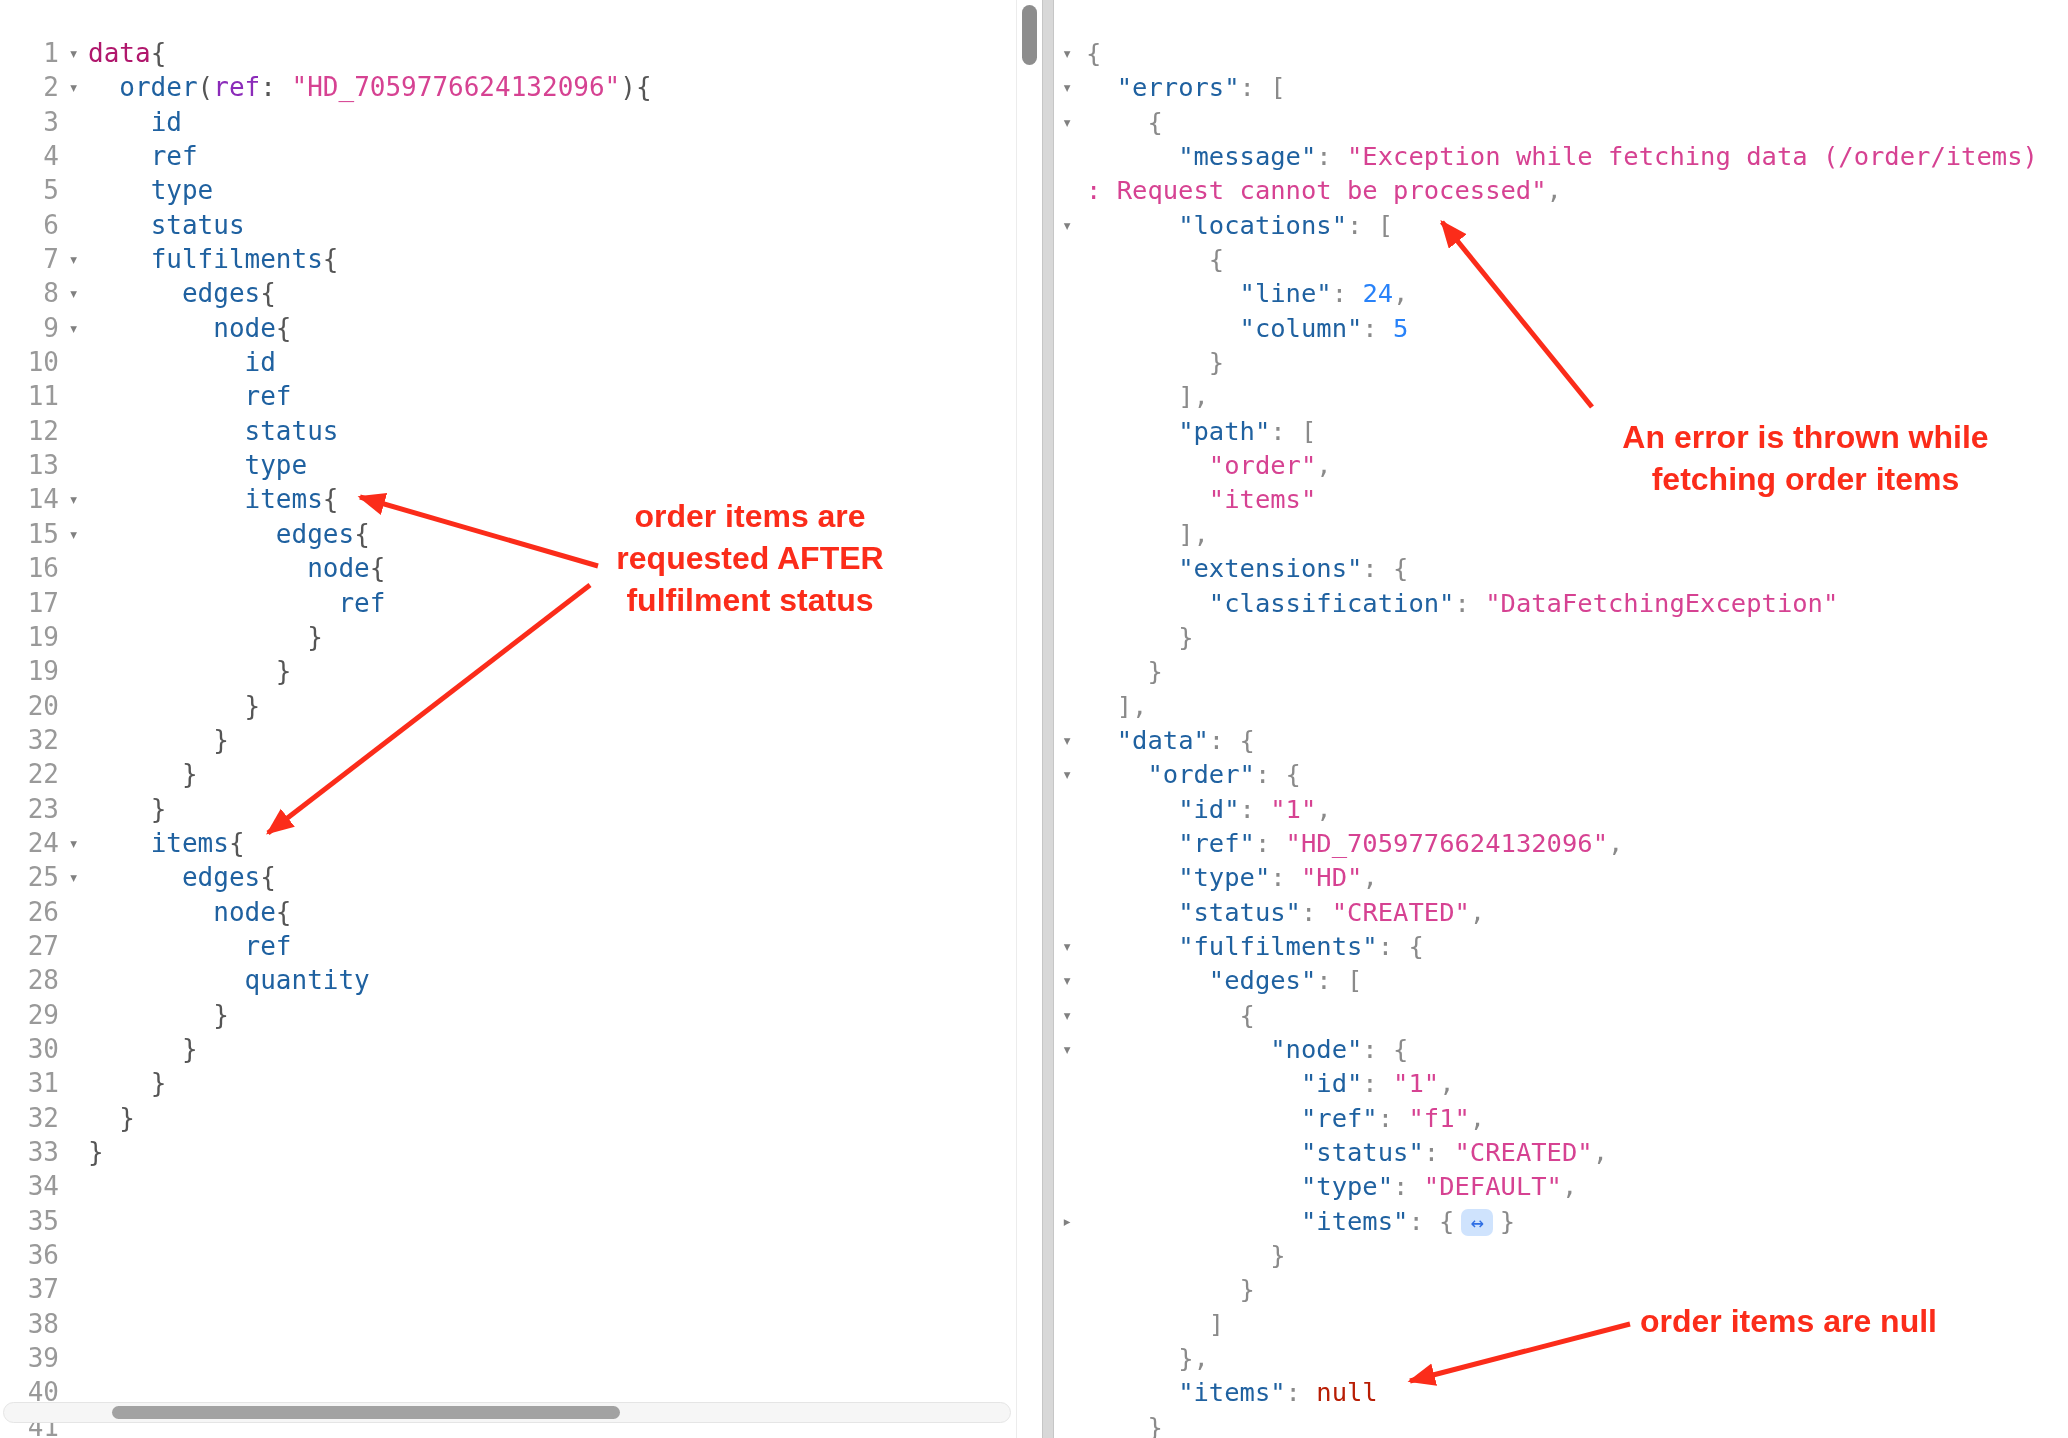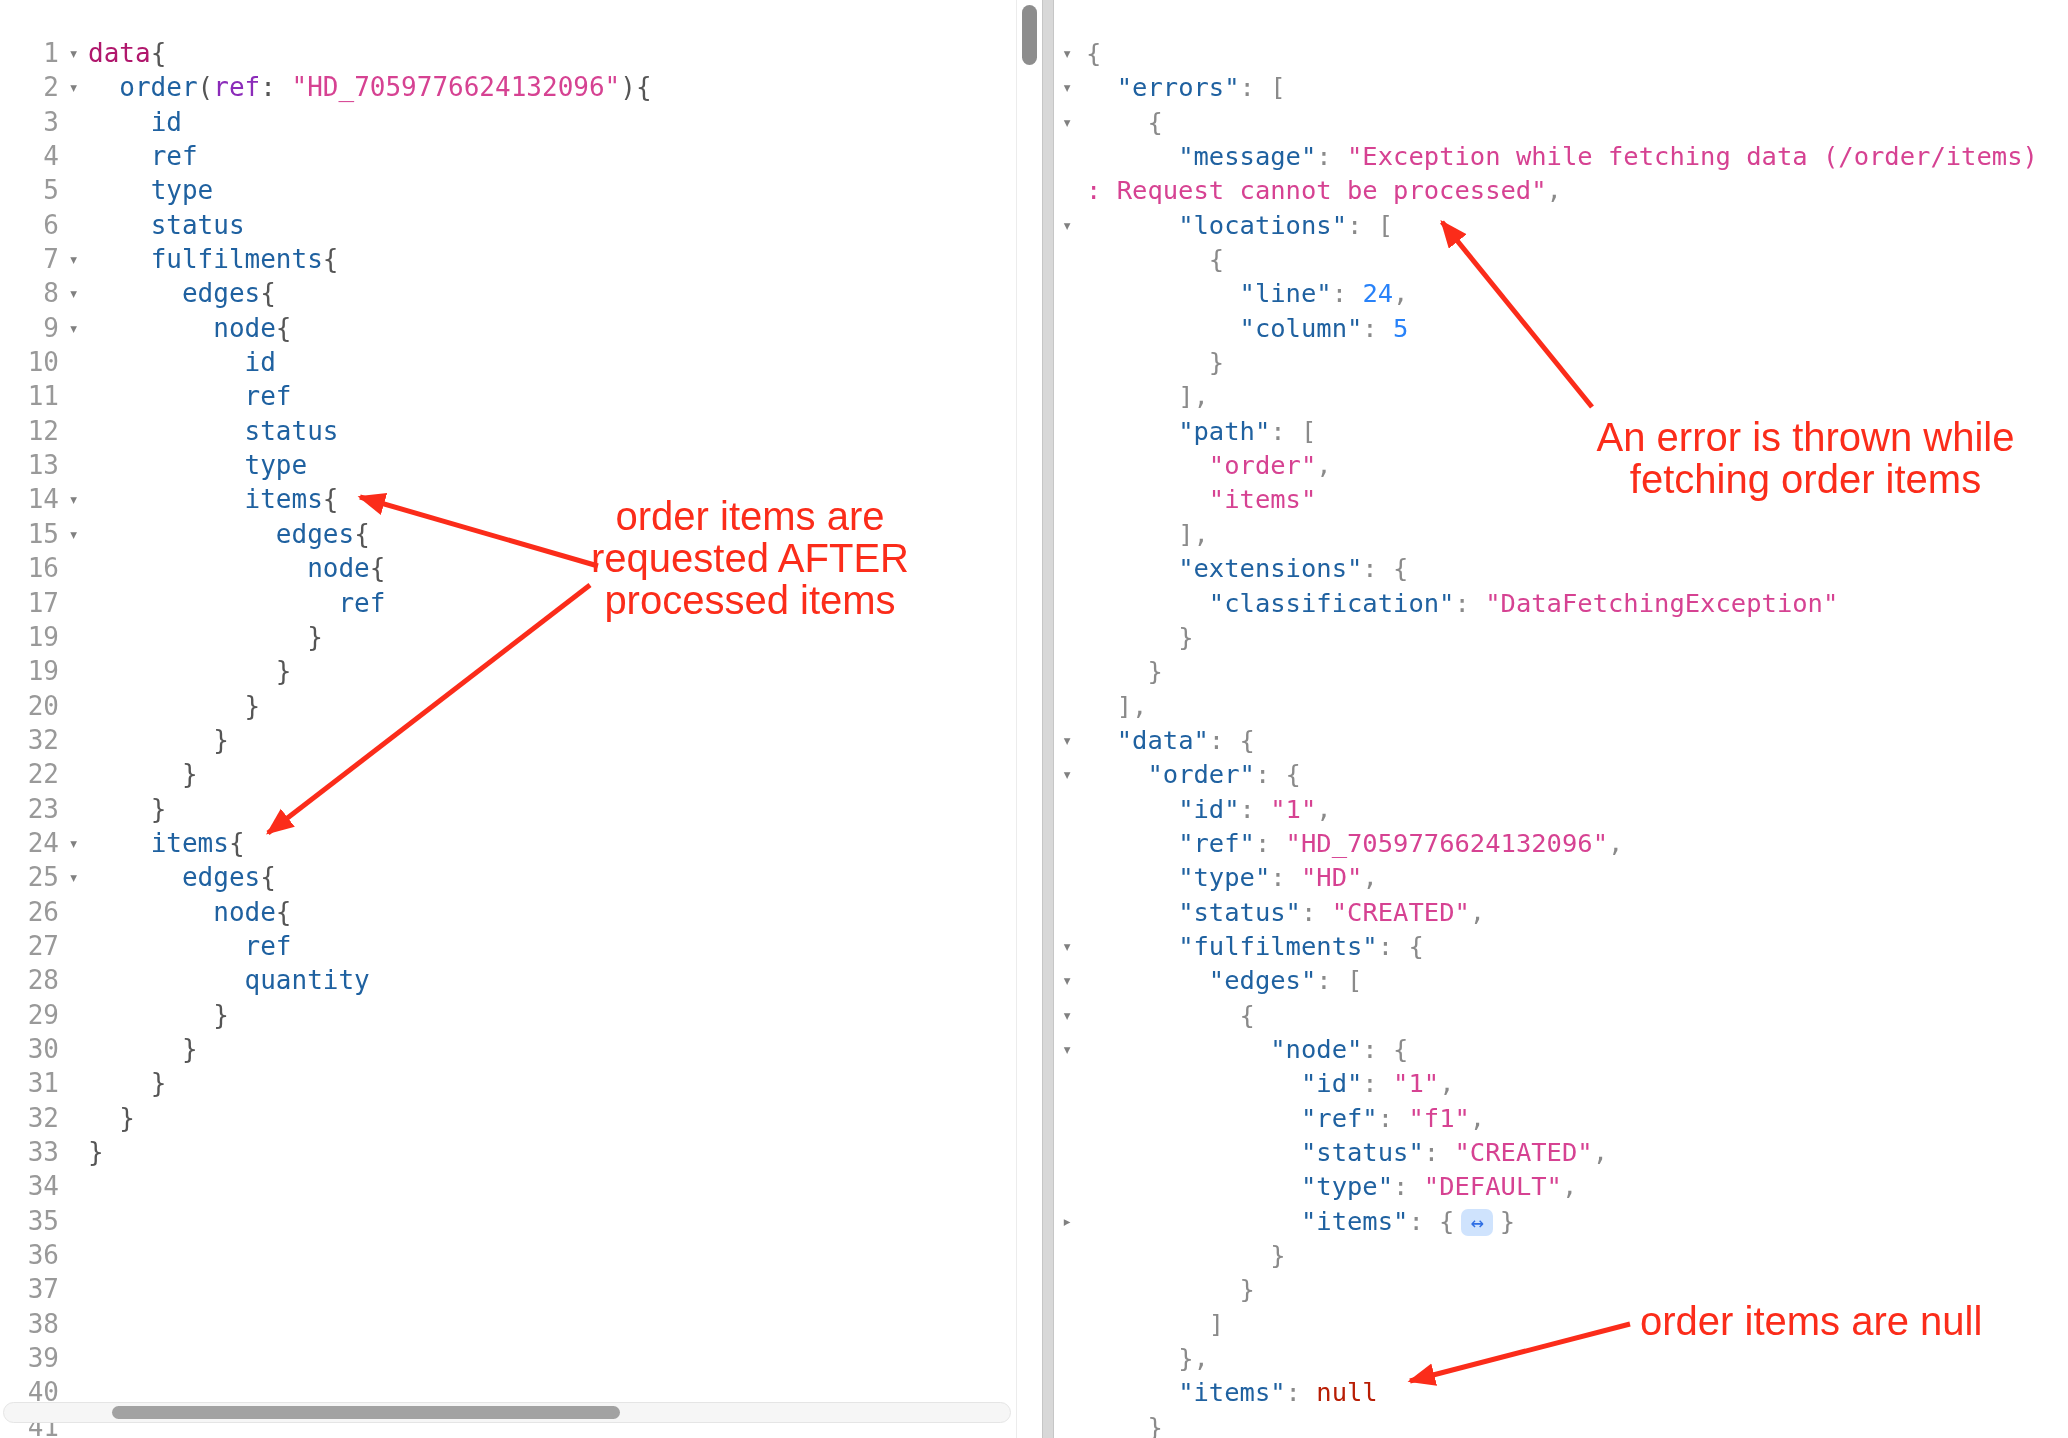--- a/index.html
+++ b/index.html
@@ -41,22 +41,22 @@
                 background: #fff; border-left: 1px solid #ececec; }
   #vscrollbar .thumb { position: absolute; top: 5px; left: 5px; width: 15px; height: 60px;
                        border-radius: 8px; background: #8d8d8d; }
   #hscrollbar { position: absolute; left: 3px; bottom: 15px; width: 1008px; height: 21px;
                 background: #f6f6f6; border: 1px solid #e5e5e5; border-radius: 11px; }
   #hscrollbar .thumb { position: absolute; left: 108px; top: 3px; width: 508px; height: 13px;
                        border-radius: 7px; background: #a2a2a2; }
 
   
   .annotation { position: absolute; color: var(--c-annotation, #fb2c1a);
-                font-family: "Liberation Sans", sans-serif; font-weight: normal;
-                font-size: 40px; line-height: 42px; text-align: center; }
+                font-family: "Liberation Sans", sans-serif; font-weight: bold;
+                font-size: 32px; line-height: 42px; text-align: center; }
   .annotation span { display: block; }
   #ann-after { left: 575px; top: 495px; width: 350px; }
   #ann-error { left: 1583px; top: 416px; width: 445px; }
   #ann-null  { left: 1640px; top: 1300px; width: 420px; text-align: left; }
 
   #arrows { position: absolute; left: 0; top: 0; pointer-events: none; }
   #arrows line { stroke: var(--c-annotation, #fb2c1a); stroke-width: 5; }
   #arrows marker path { fill: var(--c-annotation, #fb2c1a); }
 </style>
 </head>
@@ -459,21 +459,21 @@
     </defs>
     <line x1="598" y1="566" x2="360" y2="497" marker-end="url(#ah)"></line>
     <line x1="590" y1="585" x2="268" y2="833" marker-end="url(#ah)"></line>
     <line x1="1592" y1="407" x2="1442" y2="222" marker-end="url(#ah)"></line>
     <line x1="1630" y1="1324" x2="1410" y2="1381" marker-end="url(#ah)"></line>
   </svg>
 
   <div id="ann-after" class="annotation">
     <span>order items are</span>
     <span>requested AFTER</span>
-    <span>processed items</span>
+    <span>fulfilment status</span>
   </div>
 
   <div id="ann-error" class="annotation">
     <span>An error is thrown while</span>
     <span>fetching order items</span>
   </div>
 
   <div id="ann-null" class="annotation">
     <span>order items are null</span>
   </div>

